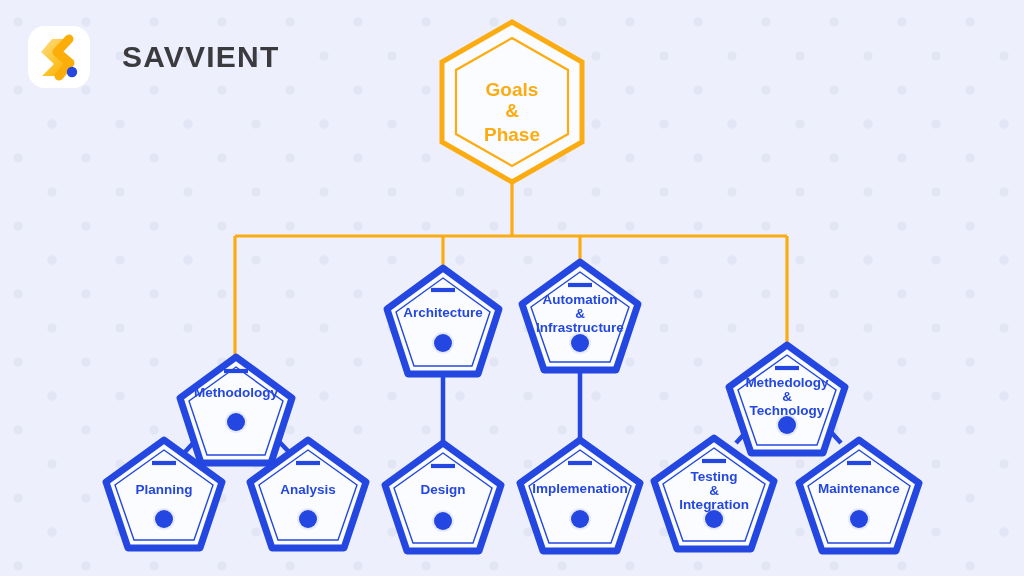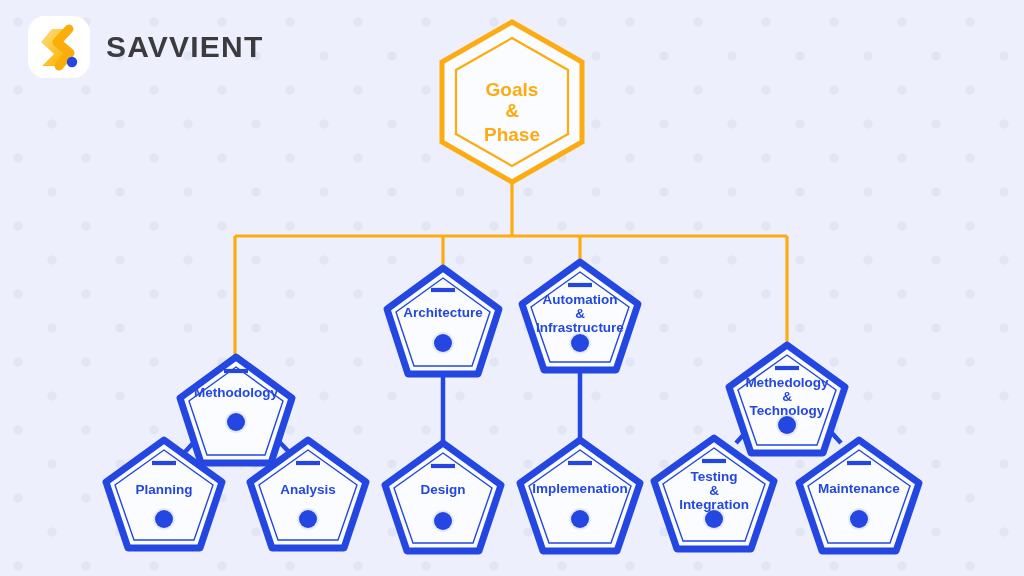--- a/index.html
+++ b/index.html
@@ -32,24 +32,24 @@
       radial-gradient(circle at 10px 10px, #e2e5f4 4.2px, rgba(226,229,244,0) 5.2px);
     background-size: 68px 68px;
     background-position: 42px 46px;
     pointer-events: none;
   }
 
   
   #logo {
     position: absolute;
     left: 28px;
-    top: 16px;
+    top: 26px;
     display: flex;
     align-items: center;
-    gap: 16px;
+    gap: 32px;
   }
   #logo-mark {
     width: 62px;
     height: 62px;
     border-radius: 17px;
     background: #ffffff;
     display: block;
   }
   #logo-text {
     font-size: 30px;

